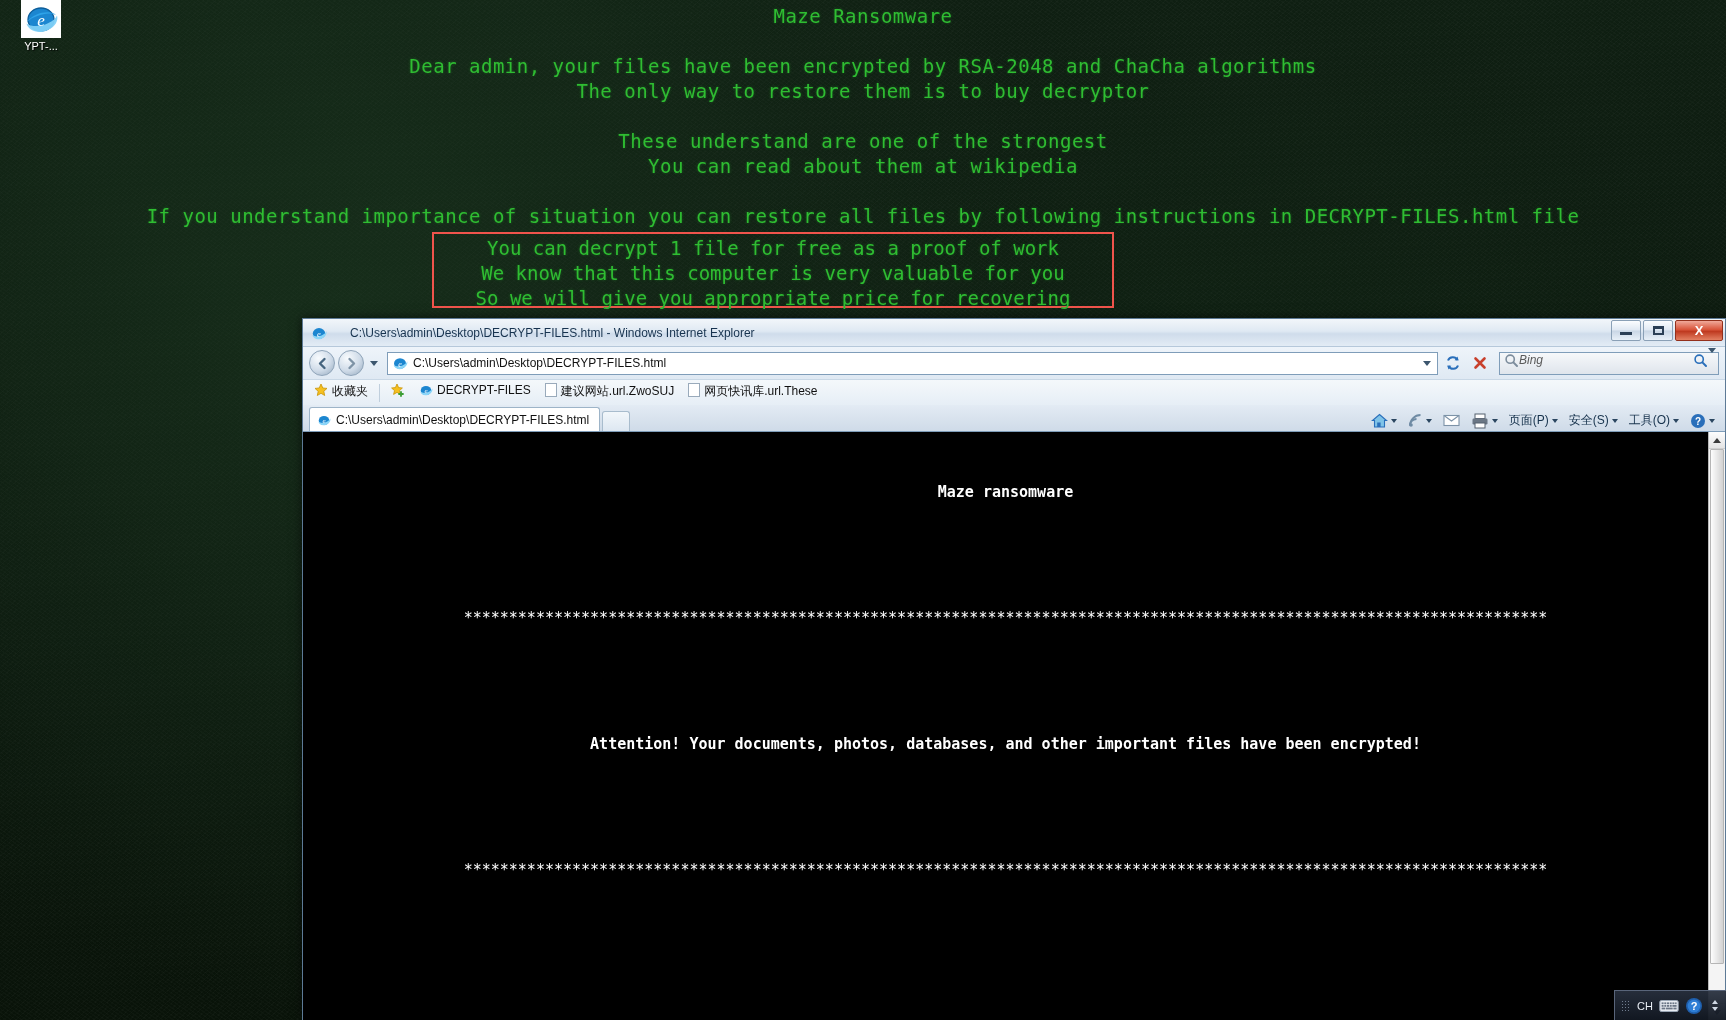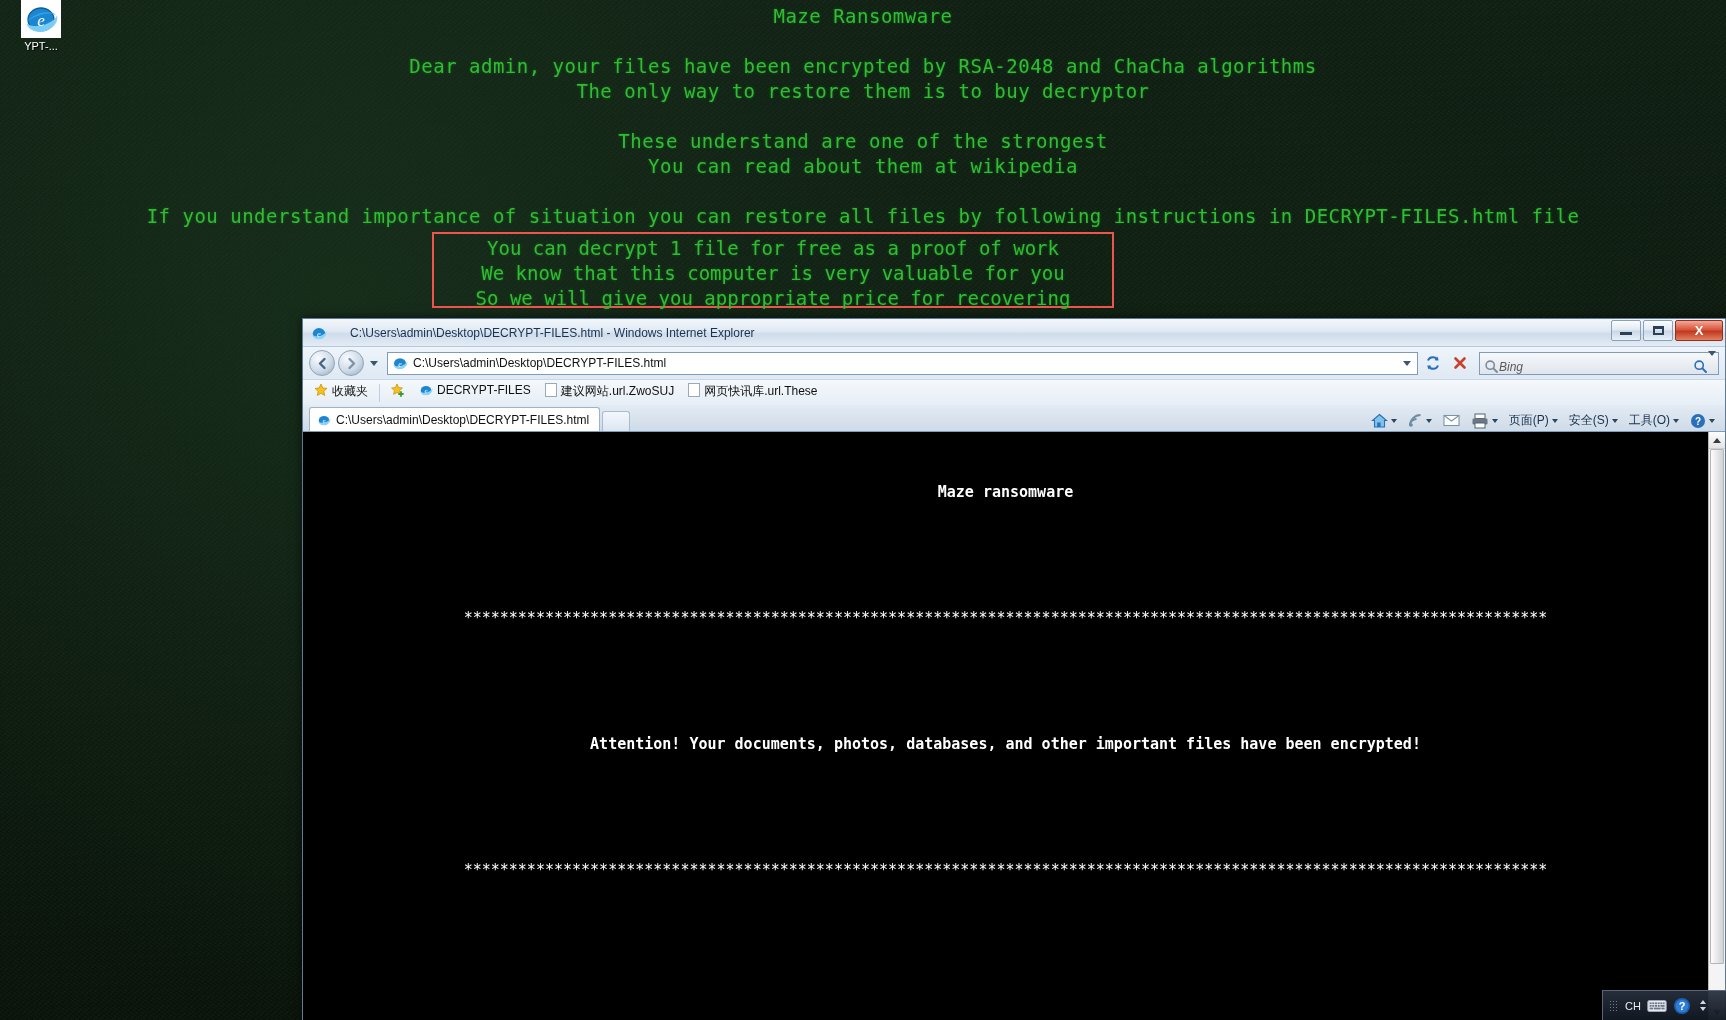--- a/index.html
+++ b/index.html
@@ -148,24 +148,24 @@
     min-width: 0;
   }
   #addr-input .a-ico { width:16px;height:16px;margin-right:5px;flex:0 0 16px; }
   #addr-input .a-txt { font-size: 12px; color: #111; white-space: nowrap; overflow: hidden; flex: 1; }
   #addr-input .a-caret { width:16px;display:flex;align-items:center;justify-content:center;cursor:pointer; }
   .tbtn {
     width: 24px; height: 23px; display:flex;align-items:center;justify-content:center;
     cursor: pointer;
   }
   #search-box {
-    width: 240px; height: 23px; margin-left: 4px;
+    width: 220px; height: 23px; margin-left: 4px;
     background: linear-gradient(180deg,#f6f8fa 0%, #dfe5ec 100%);
     border: 1px solid #7f9db9;
-    display: flex; align-items: flex-end; padding: 0 2px 0 4px;
+    display: flex; align-items: flex-start; padding: 0 2px 0 4px;
   }
   #search-box .s-txt { flex:1; font-size:12px; color:#5a5a5a; font-style: italic; }
 
   
   #ie-favbar {
     height: 26px;
     background: linear-gradient(180deg,#f4f8fb 0%,#e6eef6 100%);
     display: flex; align-items: center;
     padding: 0 6px; gap: 4px;
     border-top: 1px solid #c9d8e6;
@@ -254,21 +254,21 @@
   .arr-dn { width:0;height:0;border-left:4px solid transparent;border-right:4px solid transparent;border-top:5px solid #3a3a3a; }
 
   
   #tray {
     position: absolute; right: 0; bottom: 0;
     height: 30px;
     background: linear-gradient(180deg, rgba(40,48,62,0.94) 0%, rgba(18,24,34,0.97) 100%);
     border-top: 1px solid #59657a;
     border-left: 1px solid #59657a;
     display: flex; align-items: center;
-    padding: 0 20px 0 6px; gap: 6px;
+    padding: 0 8px 0 6px; gap: 6px;
   }
   #tray .tr-item { display:flex; align-items:center; justify-content:center; cursor:pointer; }
   #tray .tr-txt { color:#e8edf4; font-size:11px; }
   #tray .tr-arrows { display:flex; flex-direction:column; gap:3px; padding-left:3px; }
   .tiny-up { width:0;height:0;border-left:3px solid transparent;border-right:3px solid transparent;border-bottom:4px solid #cfd8e4; }
   .tiny-dn { width:0;height:0;border-left:3px solid transparent;border-right:3px solid transparent;border-top:4px solid #cfd8e4; }
   .dots { width:10px;height:12px;
     background-image: radial-gradient(circle, #6f7c8e 0.8px, transparent 1px);
     background-size: 3px 3px; }
 </style>

